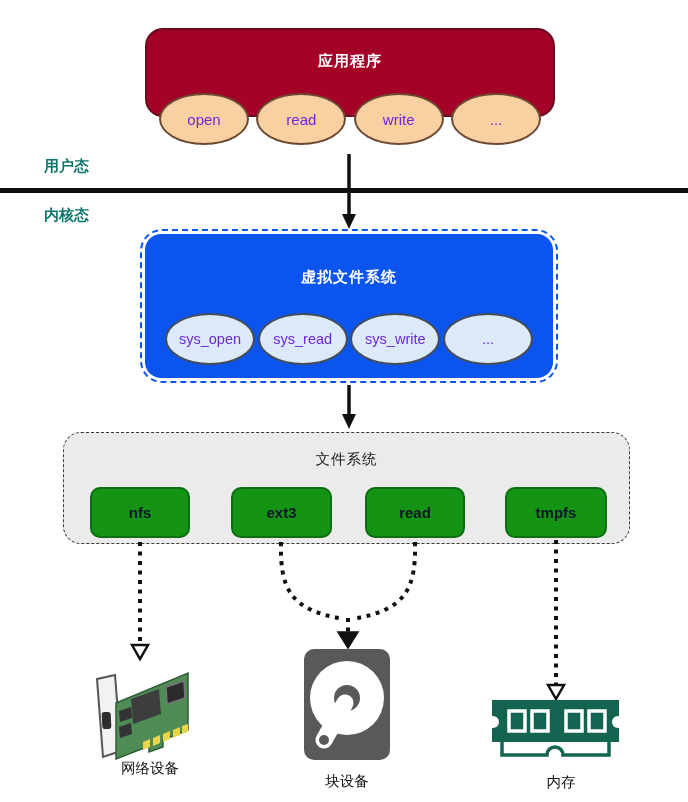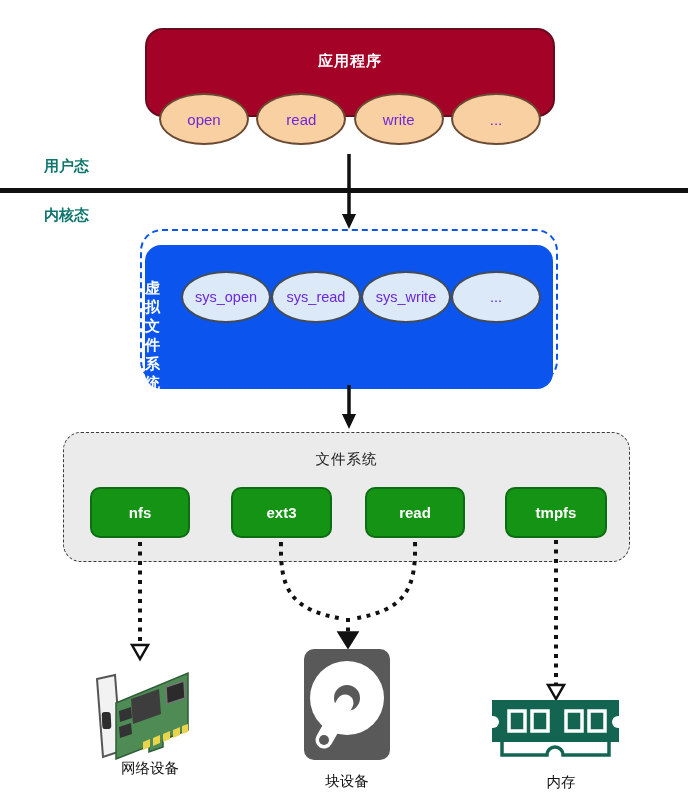--- a/index.html
+++ b/index.html
@@ -38,42 +38,42 @@
   .divider { left: 0; top: 188px; width: 688px; height: 5px; background: #101010; }
 
   
   .vfs-outer {
     left: 140px; top: 229px; width: 418px; height: 154px;
     border: 2px dashed #0b55ee; border-radius: 22px; padding: 3px;
   }
   .vfs-box {
     width: 100%; height: 100%;
     background: #0b55ee; border-radius: 16px;
-    display: flex; flex-direction: row; margin-top: 11px;
+    display: flex; flex-direction: column;
   }
   .vfs-box .layer-title {
     color: #fff; font-weight: bold; font-size: 15px; text-align: center; margin-top: 34px;
     letter-spacing: 1px;
   }
   .vfs-box .pill-row { margin-top: 26px; padding: 0 20px; }
   .vfs-box .pill { font-size: 14.5px; }
 
   
   .fs-box {
-    left: 63px; top: 432px; width: 567px; height: 130px;
+    left: 63px; top: 432px; width: 567px; height: 112px;
     background: #ebebeb; border: 1.5px dashed #3a3a3a; border-radius: 18px;
   }
   .fs-box .layer-title {
     color: #1a1a1a; font-size: 14.5px; text-align: center; margin-top: 17px;
     letter-spacing: 1px;
   }
   .fs-item {
     position: absolute; top: 487px; height: 51px;
     background: #149314; border: 2px solid #0c6d12; border-radius: 10px;
-    color: #ffffff; font-weight: bold; font-size: 15px;
+    color: #0f172a; font-weight: bold; font-size: 15px;
     display: flex; align-items: center; justify-content: center;
   }
   .fs-nfs   { left: 90px;  width: 100px; }
   .fs-ext3  { left: 231px; width: 101px; }
   .fs-btrfs { left: 365px; width: 100px; }
   .fs-tmpfs { left: 505px; width: 102px; }
 
   
   .dev-label {
     font-size: 14.5px; color: #111; text-align: center; width: 112px;

